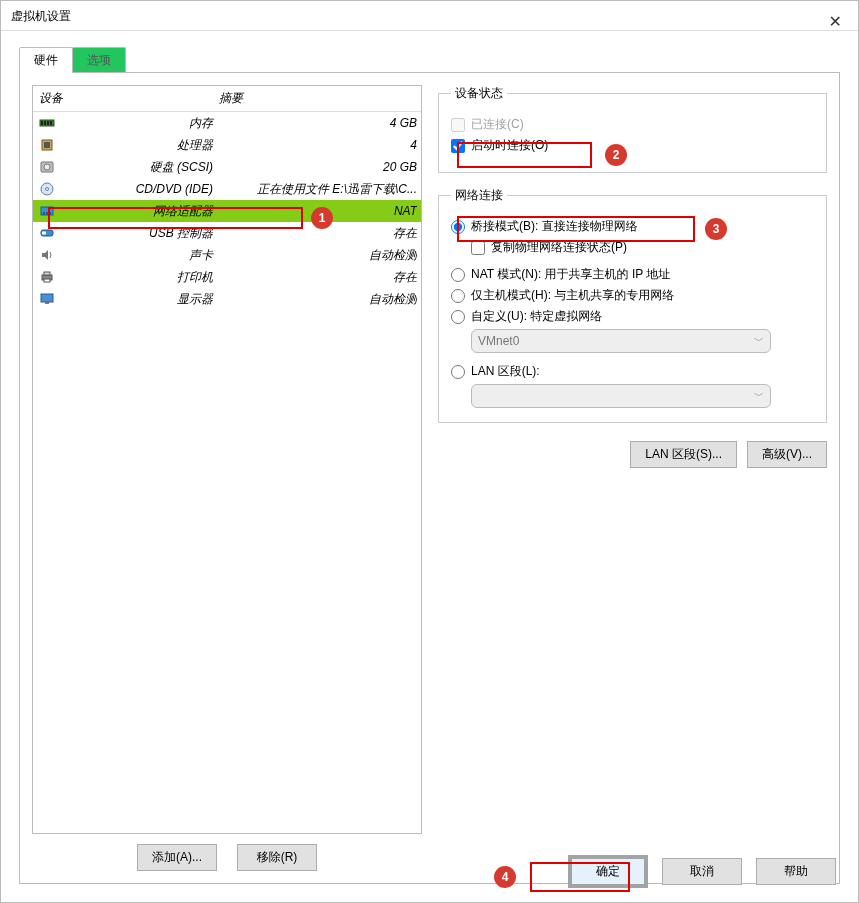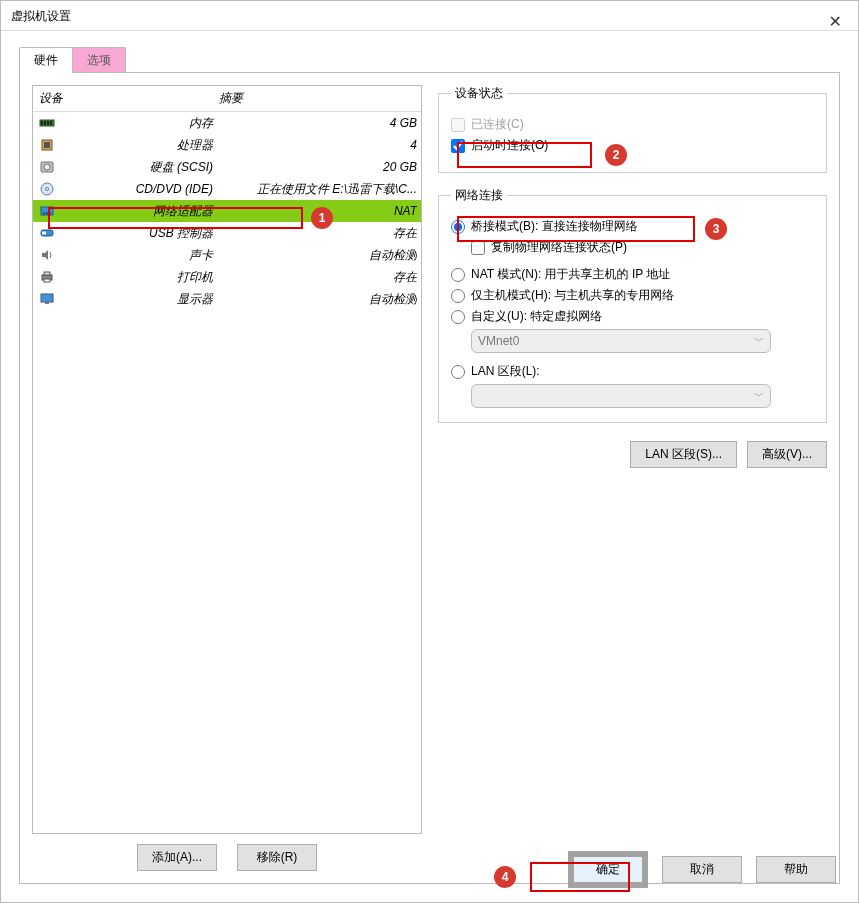--- a/index.html
+++ b/index.html
@@ -4,21 +4,21 @@
 <style>
 * { box-sizing: border-box; margin: 0; padding: 0; font-family: "Microsoft YaHei", "Segoe UI", Tahoma, sans-serif; font-size: 12px; }
 body { background: #fff; width: 859px; height: 903px; overflow: hidden; position: relative; }
 .window { width: 859px; height: 903px; background: #fff; border: 1px solid #bbb; position: relative; }
 .titlebar { height: 30px; line-height: 30px; padding-left: 10px; border-bottom: 1px solid #ddd; position: relative; }
 .close-x { position: absolute; right: 8px; top: 4px; font-size: 16px; color: #333; padding: 2px 8px; }
 .body-area { padding: 16px 18px 0 18px; }
 .tabs { height: 26px; display: flex; align-items: flex-end; position: relative; }
 .tab { border: 1px solid #bbb; border-bottom: none; padding: 4px 14px; background: #fff; margin-right: -1px; border-radius: 2px 2px 0 0; }
 .tab.active { background: #fff; position: relative; z-index: 2; }
-.tab.inactive { background: #f9a8d4; color: #555; }
+.tab.inactive { background: #22c55e; color: #555; }
 .tab-panel { border: 1px solid #bbb; padding: 12px; display: flex; gap: 16px; height: 812px; position: relative; margin-top:-1px; }
 .left-col { width: 390px; display: flex; flex-direction: column; }
 .hw-table { border: 1px solid #bbb; flex: 1; overflow: hidden; background: #fff; font-style: italic; }
 .hw-header { display: flex; border-bottom: 1px solid #ddd; }
 .hw-header div { padding: 4px 6px; font-weight: normal; }
 .hw-col1 { width: 180px; }
 .hw-col2 { flex: 1; }
 .hw-row { display: flex; align-items: center; padding: 2px 4px; height: 22px; position: relative; text-align: right; }
 .hw-row.selected { background: #84cc16; }
 .hw-row .icon-cell { width: 20px; display: flex; justify-content: center; }
@@ -30,21 +30,21 @@
 fieldset { border: 1px solid #ccc; padding: 10px 12px 14px 12px; }
 legend { padding: 0 4px; color: #000; }
 .check-row, .radio-row { display: flex; align-items: center; gap: 6px; margin: 4px 0; }
 .check-row input, .radio-row input { width: 14px; height: 14px; }
 .disabled { color: #a0a0a0; }
 .indent { margin-left: 20px; }
 .combo { width: 300px; height: 24px; background: #eee; border: 1px solid #bbb; padding: 2px 6px; display: flex; align-items: center; justify-content: space-between; color: #777; }
 .combo.off { background: #eee; border-radius: 6px; }
 .right-buttons { display: flex; justify-content: flex-end; gap: 10px; margin-top: 4px; }
 .footer { position: absolute; bottom: 14px; right: 22px; display: flex; gap: 14px; align-items: center; }
-.btn.primary { border: 6px solid #a3a3a3; background: #e5f1fb; }
+.btn.primary { border: 4px solid #a3a3a3; background: #e5f1fb; }
 .redbox { position: absolute; border: 2px solid #e00000; pointer-events: none; }
 .badge { position: absolute; width: 22px; height: 22px; border-radius: 50%; background: #d63a2e; color: #fff; display: flex; align-items: center; justify-content: center; font-weight: bold; font-size: 12px; pointer-events: none; }
 .chev { font-size: 10px; color: #888; }
 svg { display: block; }
 </style>
 </head>
 <body>
 
 <div class="window">
 

